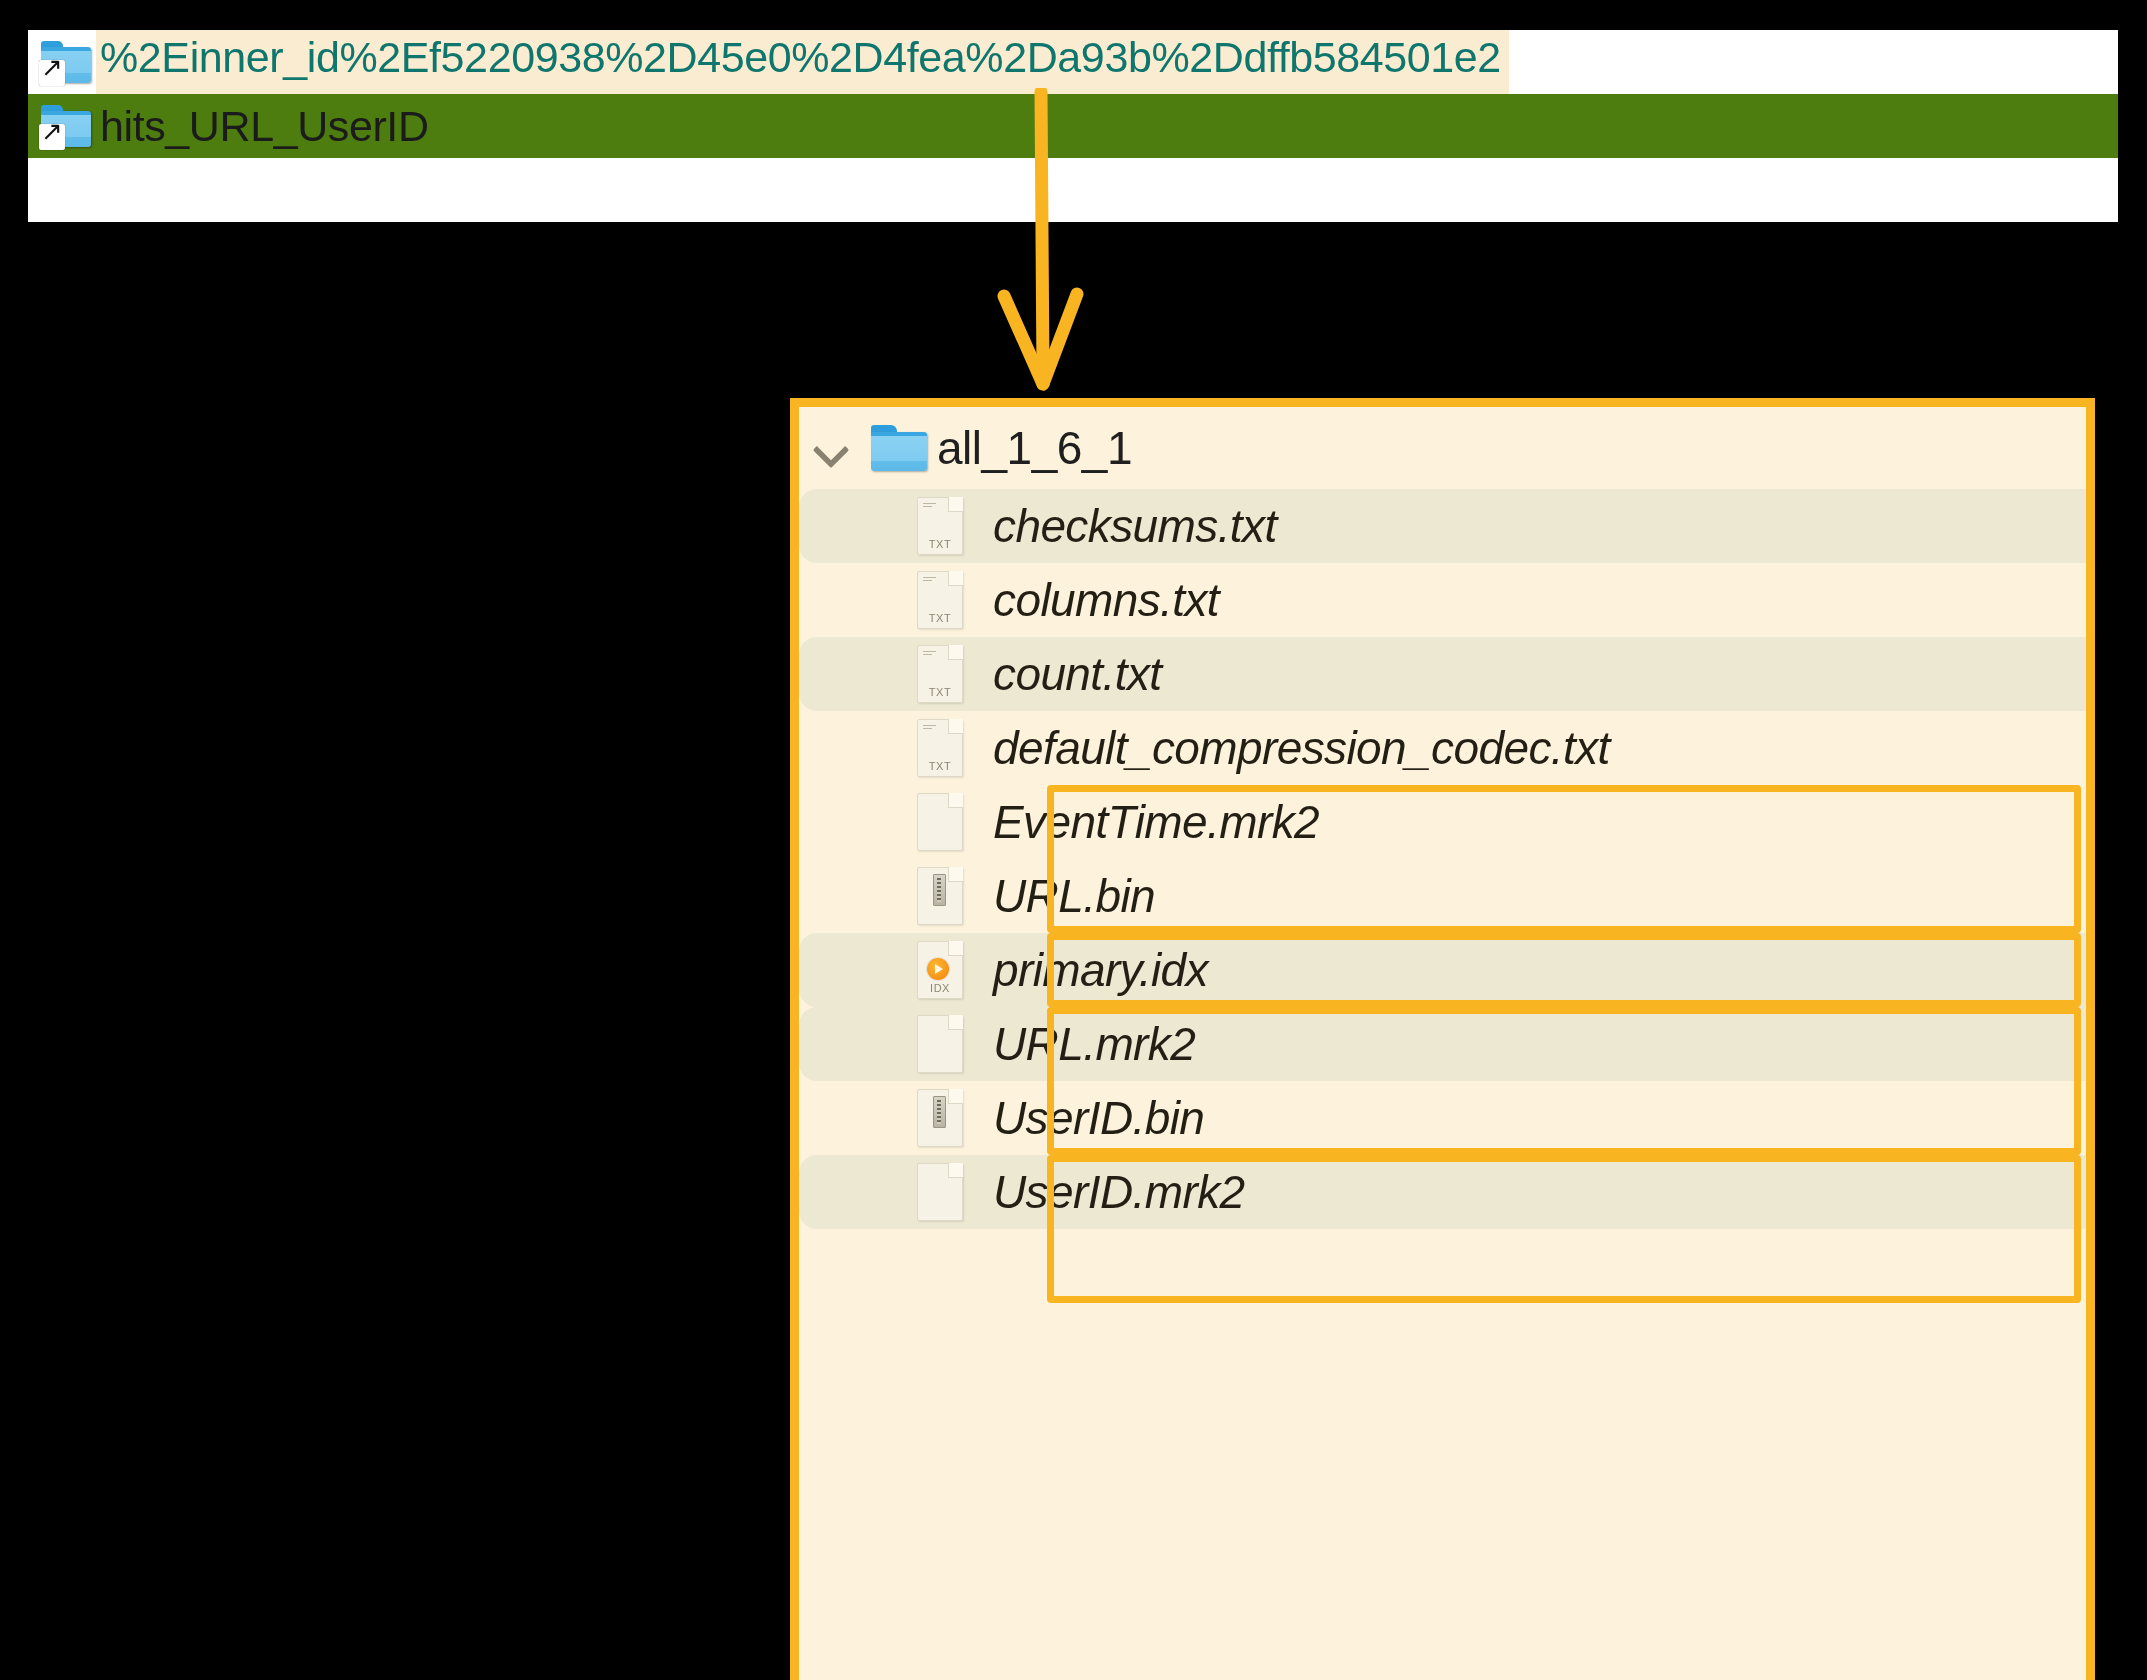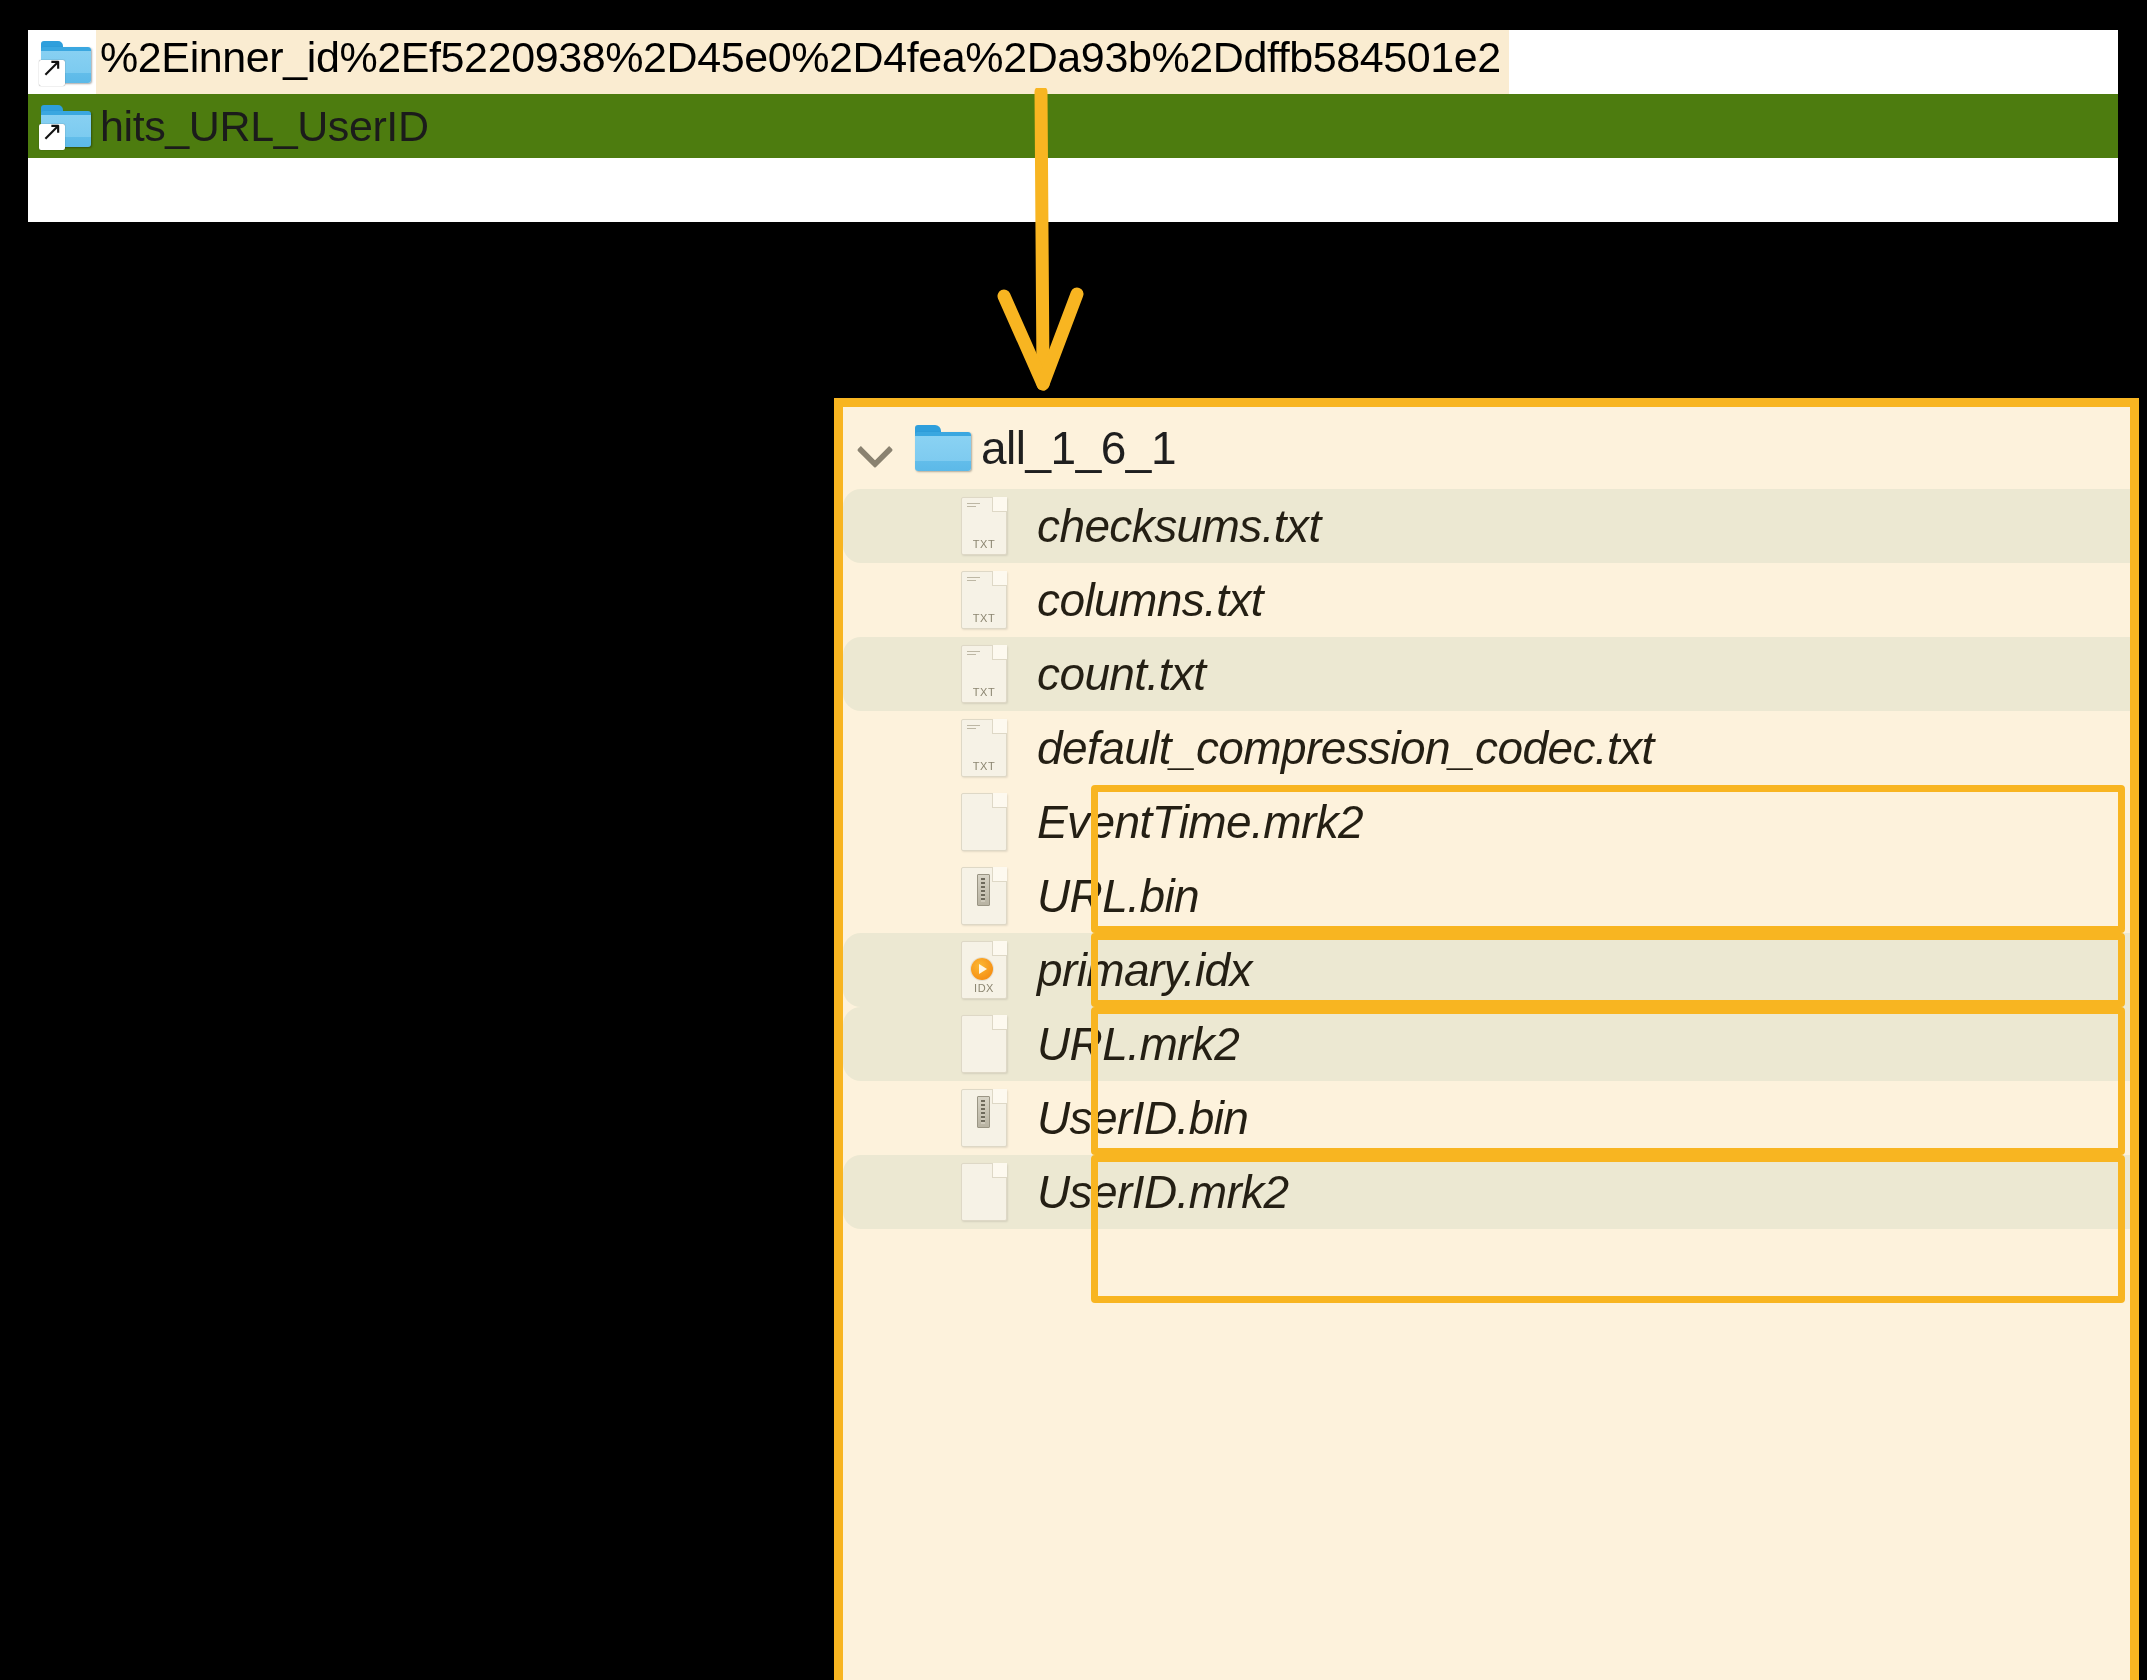--- a/index.html
+++ b/index.html
@@ -46,21 +46,21 @@
   .toprow .tr-label {
     font-size: 43px;
     color: #1b1b1b;
     letter-spacing: -0.4px;
     white-space: nowrap;
     line-height: 1;
     padding-right: 10px;
   }
   .toprow.selected .tr-label {
     background: #faecd1;
-    color: #000000;
+    color: #0f766e;
     padding: 7px 8px 16px 4px;
     margin-left: -4px;
   }
 
   
   .folder-ico {
     position: relative;
     width: 50px;
     height: 42px;
   }
@@ -114,21 +114,20 @@
     position: absolute;
     left: 790px;
     top: 398px;
     width: 1305px;
     height: 1282px;
     box-sizing: border-box;
     border: 9px solid #f8b521;
     border-bottom: none;
     background: #fdf2dc;
     overflow: hidden;
-    margin-left: 44px;
   }
   #rows {
     position: relative;
   }
   .row {
     display: flex;
     align-items: center;
     height: 74px;
     box-sizing: border-box;
     position: relative;

